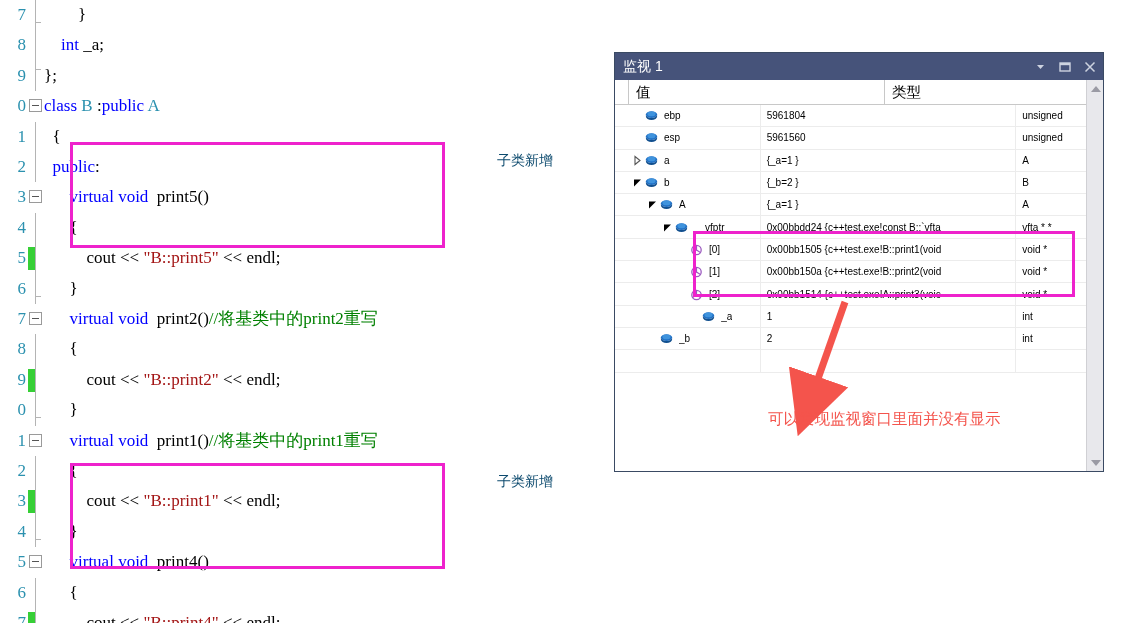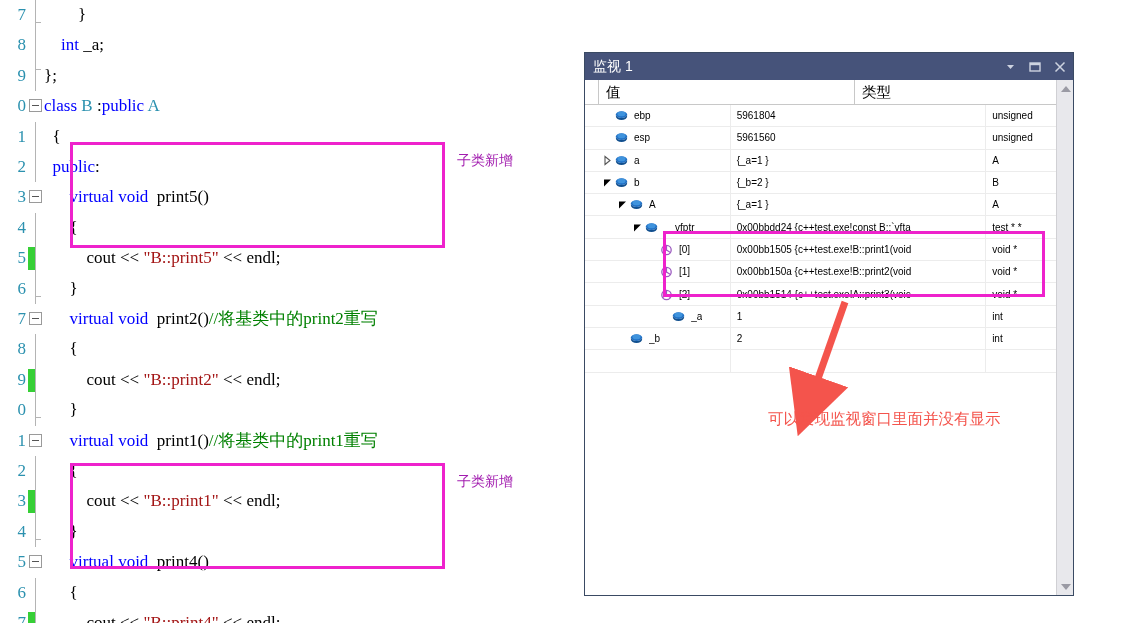--- a/index.html
+++ b/index.html
@@ -62,28 +62,29 @@
   .str{color:#a31515;}
   .cm{color:#008000;margin-top:40px;}
   .pl{color:#000;}
 
   
   .hlbox{
     position:absolute;border:3px solid #ee22cc;box-sizing:border-box;
     pointer-events:none;
   }
   .anno-red{
-    position:absolute;color:#a21caf;font-size:14px;
+    position:absolute;color:#0c4a6e;font-size:14px;
     font-family:"Liberation Sans", sans-serif;
     white-space:nowrap;
+    margin-left:40px;
   }
 
   
   #watch{
-    position:absolute;left:584px;top:52px;width:490px;height:544px;
+    position:absolute;left:614px;top:52px;width:490px;height:420px;
     background:#0369a1;
     border:1px solid #3a4a63;
     box-sizing:border-box;
     font-family:"Liberation Sans", sans-serif;
   }
   #watch-title{
     height:27px;background:#46537a;color:#fff;
     display:flex;align-items:center;
     font-size:14px;padding-left:8px;
     position:relative;
@@ -328,21 +329,21 @@
               <span class="ico">
                 <svg width="15" height="15" viewBox="0 0 15 15">
                   <ellipse cx="7.5" cy="6.6" rx="5.6" ry="3.4" fill="#1f6fc4"></ellipse>
                   <path d="M1.9 6.6 a5.6 3.4 0 0 0 11.2 0 v2 a5.6 3.4 0 0 1 -11.2 0 Z" fill="#12508f"></path>
                   <ellipse cx="7.5" cy="5.9" rx="4.1" ry="2.3" fill="#3f93dd"></ellipse>
                 </svg>
               </span>
               <span class="nm">__vfptr</span>
             </div>
             <div class="cell value">0x00bbdd24 {c++test.exe!const B::`vfta</div>
-            <div class="cell type">test * *</div>
+            <div class="cell type">vfta * *</div>
           </div>
           <div class="row">
             <div class="cell gutter"></div>
             <div class="cell name" style="padding-left: 47px;">
               <span class="expander"></span>
               <span class="ico">
                 <svg width="15" height="15" viewBox="0 0 15 15">
                   <circle cx="7.5" cy="8" r="4.7" fill="none" stroke="#9b5bbf" stroke-width="1.3"></circle>
                   <path d="M7.5 3.3 L7.5 8 M7.5 8 L3.6 10.5 M7.5 8 L11.4 10.5" stroke="#9b5bbf" stroke-width="1.2" fill="none"></path>
                 </svg>

